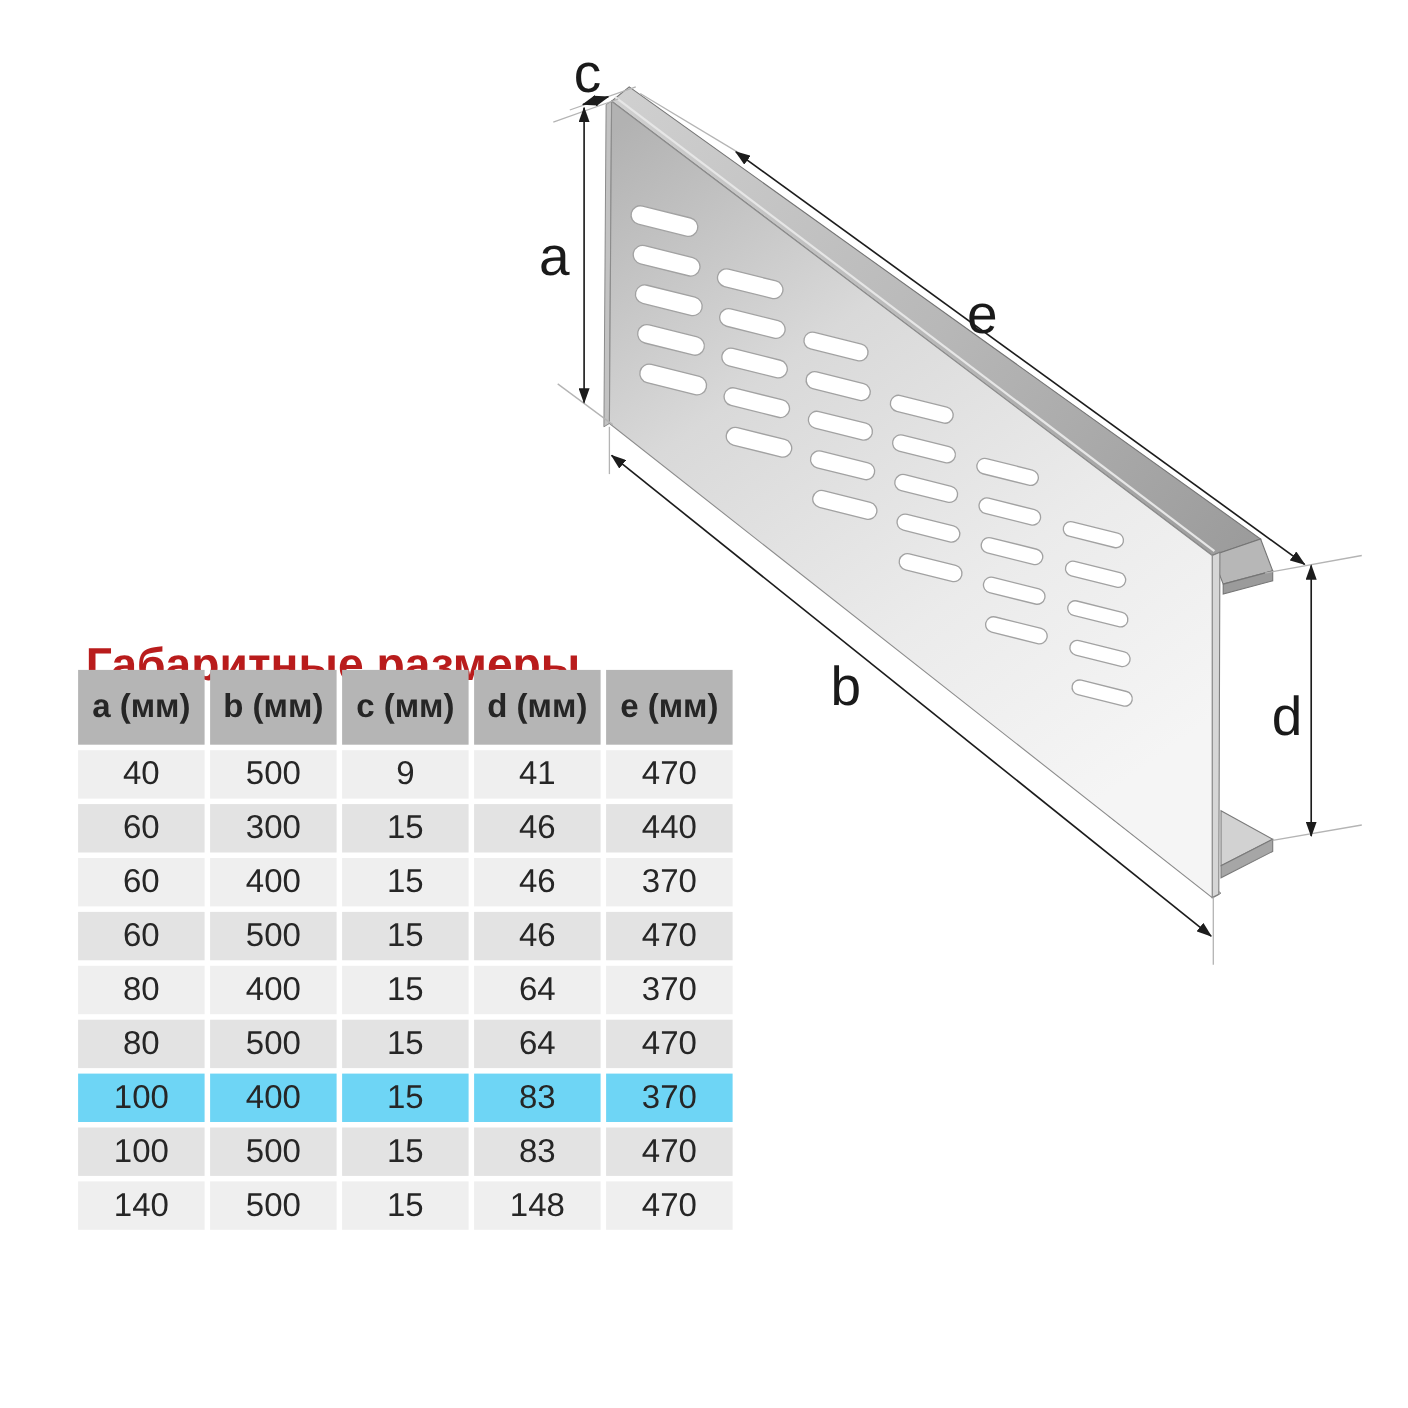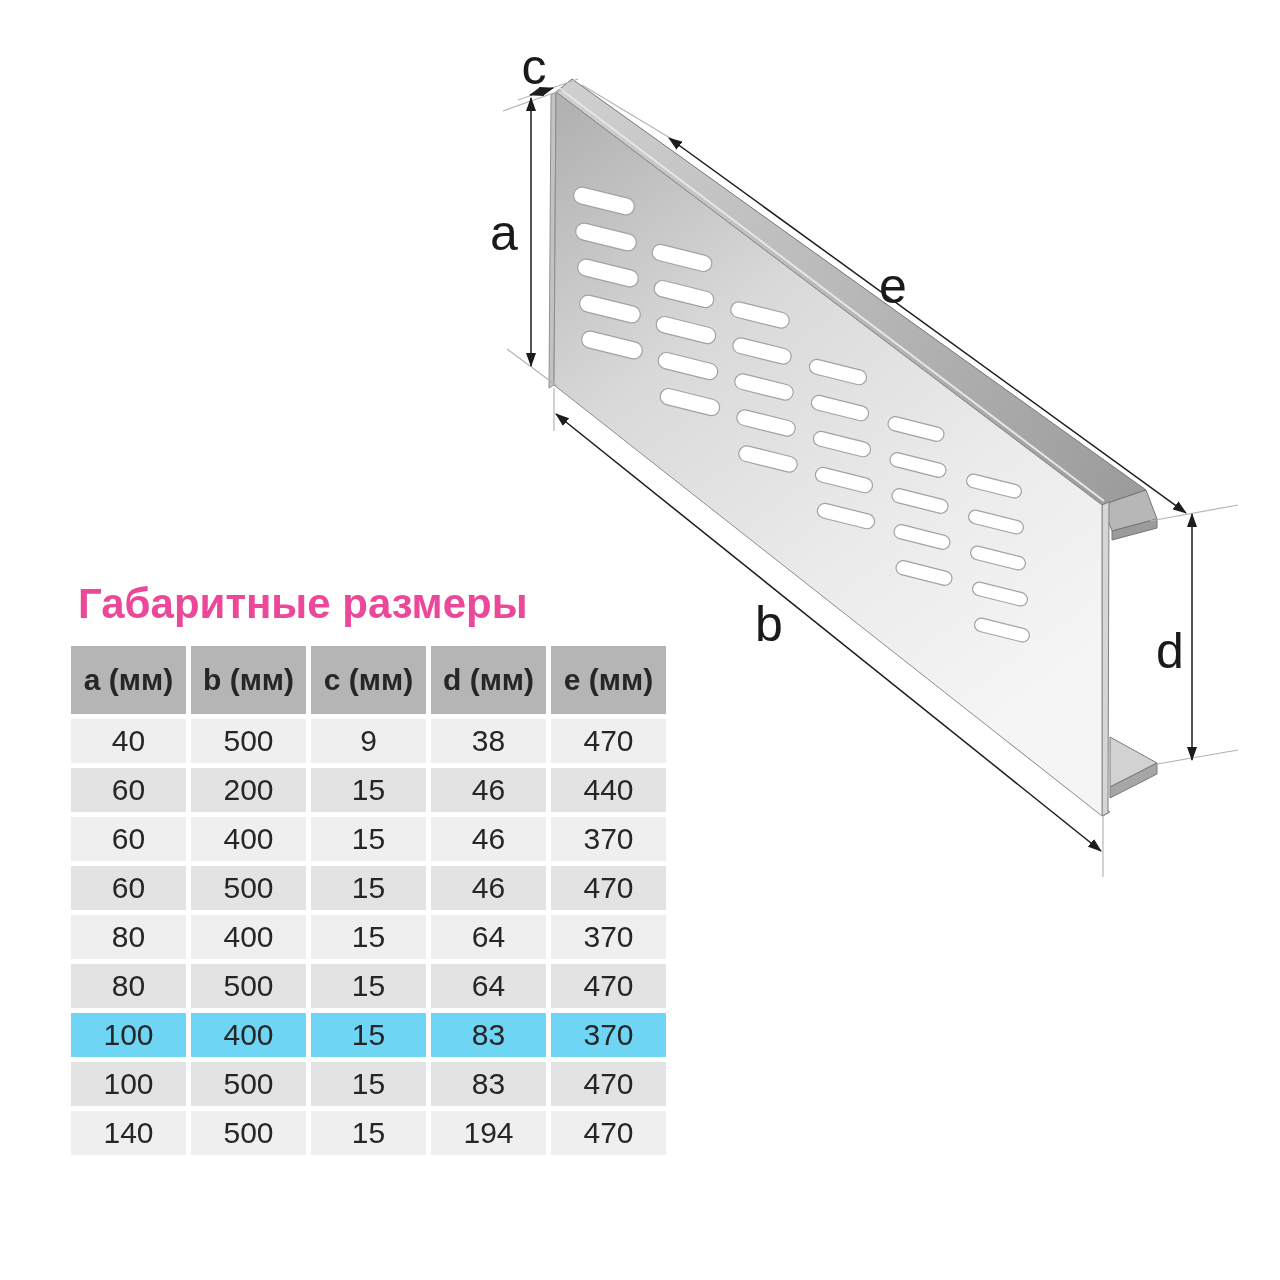--- a/index.html
+++ b/index.html
@@ -6,25 +6,25 @@
   .stage{
     position:relative;width:1280px;height:1280px;overflow:hidden;
     background:#ffffff;font-family:"Liberation Sans",sans-serif;
   }
   .drawing{position:absolute;left:0;top:0;width:1280px;height:1280px;}
   .dim-label{
     font-family:"Liberation Sans",sans-serif;font-size:50px;fill:#1a1a1a;
   }
   .section-title{
     position:absolute;left:78px;top:580px;
-    font-size:42px;font-weight:bold;color:#ec4899;letter-spacing:0px;
+    font-size:42px;font-weight:bold;color:#b91c1c;letter-spacing:0px;
     white-space:nowrap;
   }
   table.dims{
-    position:absolute;left:66px;top:641px;width:605px;
+    position:absolute;left:66px;top:604px;width:605px;
     border-collapse:separate;border-spacing:5px;table-layout:fixed;
   }
   table.dims th{
     background:var(--header-bg,#b5b5b5);height:68px;
     font-size:30px;font-weight:bold;color:var(--cell-text,#262626);
     text-align:center;vertical-align:middle;padding:0;
   }
   table.dims td{
     height:44px;font-size:30px;color:var(--cell-text,#262626);
     text-align:center;vertical-align:middle;padding:0;
@@ -140,26 +140,26 @@
           <th>c (мм)</th>
           <th>d (мм)</th>
           <th>e (мм)</th>
         </tr>
     </thead>
     <tbody id="tbody">
         <tr class="light">
           <td>40</td>
           <td>500</td>
           <td>9</td>
-          <td>38</td>
+          <td>41</td>
           <td>470</td>
         </tr>
         <tr class="dark">
           <td>60</td>
-          <td>200</td>
+          <td>300</td>
           <td>15</td>
           <td>46</td>
           <td>440</td>
         </tr>
         <tr class="light">
           <td>60</td>
           <td>400</td>
           <td>15</td>
           <td>46</td>
           <td>370</td>
@@ -196,19 +196,19 @@
           <td>100</td>
           <td>500</td>
           <td>15</td>
           <td>83</td>
           <td>470</td>
         </tr>
         <tr class="light">
           <td>140</td>
           <td>500</td>
           <td>15</td>
-          <td>194</td>
+          <td>148</td>
           <td>470</td>
         </tr>
       </tbody>
   </table>
 
 </div>
 
 </body></html>

